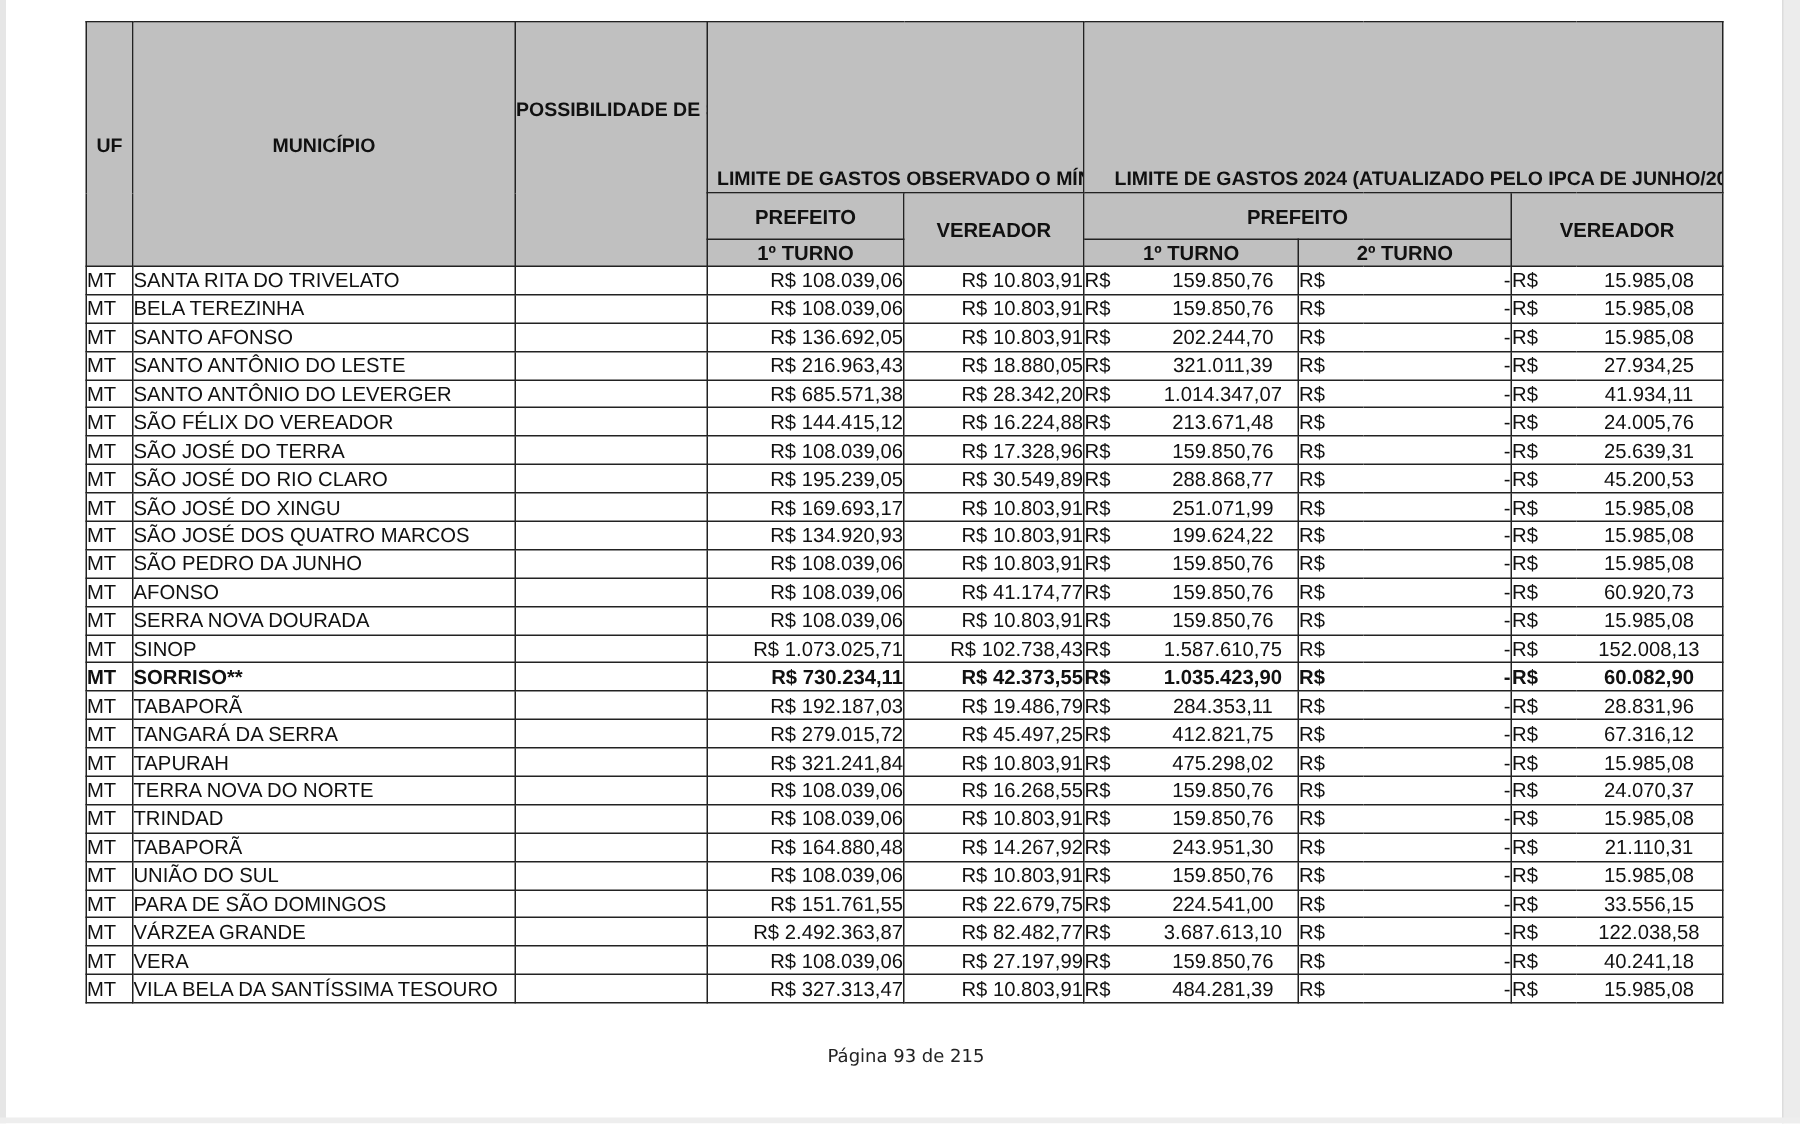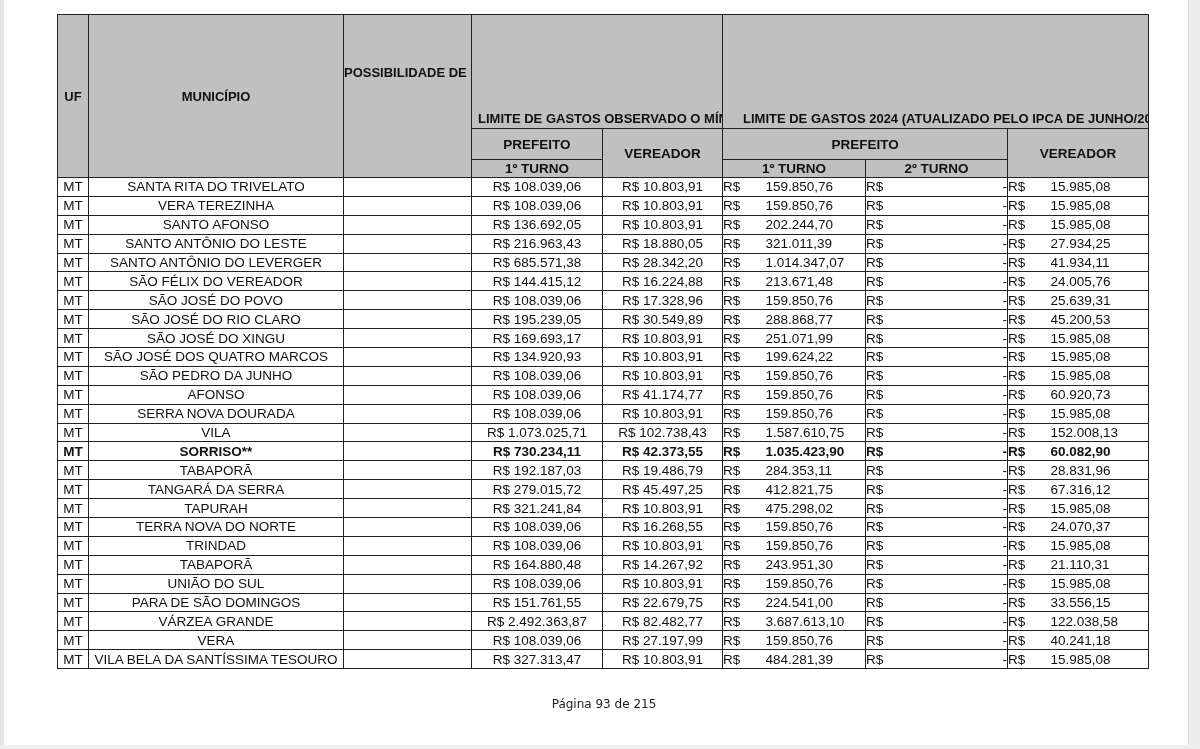--- a/index.html
+++ b/index.html
@@ -16,26 +16,26 @@
     width:1091px;
   }
   table.sheet td, table.sheet th {
     border:1px solid #222; padding:0; overflow:hidden; white-space:nowrap;
   }
   th { background:#c0c0c0; font-weight:bold; font-size:13px; line-height:15px; text-align:center; vertical-align:middle; color:#111; }
   th.tall { height:112px; }
   th.wrap { white-space:normal; }
   th.sub { height:17px; font-size:13.5px; }
   td { height:17.9px; font-size:13.5px; line-height:17px; }
-  td.uf { text-align:center; padding:0 1px; }
-  td.mun { text-align:center; padding-left:2px; }
+  td.uf { padding:0 1px; }
+  td.mun { text-align:left; padding-left:2px; }
   td.poss { }
-  td.num { text-align:center; padding-right:3px; }
+  td.num { text-align:right; padding-right:3px; }
   td.cur { text-align:left; padding-left:4px; border-right:none !important; }
-  td.val { text-align:left; padding-right:4px; border-left:none !important; }
+  td.val { text-align:center; padding-right:4px; border-left:none !important; }
   td.dash { text-align:right; padding-right:22px; border-left:none !important; }
   tr.bold td { font-weight:bold; }
   .footer {
     position:absolute; top:697px; left:0; width:1208px; text-align:center;
     font-family:"DejaVu Sans", sans-serif; font-size:12px; color:#222;
   }
 </style>
 </head>
 <body>
 
@@ -87,21 +87,21 @@
     <td class="cur">R$</td>
     <td class="val">159.850,76</td>
     <td class="cur">R$</td>
     <td class="dash">-</td>
     <td class="cur">R$</td>
     <td class="val">15.985,08</td>
   </tr>
 
   <tr>
     <td class="uf">MT</td>
-    <td class="mun">VERA TEREZINHA</td>
+    <td class="mun">BELA TEREZINHA</td>
     <td class="poss"></td>
     <td class="num">R$ 108.039,06</td>
     <td class="num">R$ 10.803,91</td>
     <td class="cur">R$</td>
     <td class="val">159.850,76</td>
     <td class="cur">R$</td>
     <td class="dash">-</td>
     <td class="cur">R$</td>
     <td class="val">15.985,08</td>
   </tr>
@@ -157,21 +157,21 @@
     <td class="cur">R$</td>
     <td class="val">213.671,48</td>
     <td class="cur">R$</td>
     <td class="dash">-</td>
     <td class="cur">R$</td>
     <td class="val">24.005,76</td>
   </tr>
 
   <tr>
     <td class="uf">MT</td>
-    <td class="mun">SÃO JOSÉ DO POVO</td>
+    <td class="mun">SÃO JOSÉ DO TERRA</td>
     <td class="poss"></td>
     <td class="num">R$ 108.039,06</td>
     <td class="num">R$ 17.328,96</td>
     <td class="cur">R$</td>
     <td class="val">159.850,76</td>
     <td class="cur">R$</td>
     <td class="dash">-</td>
     <td class="cur">R$</td>
     <td class="val">25.639,31</td>
   </tr>
@@ -255,21 +255,21 @@
     <td class="cur">R$</td>
     <td class="val">159.850,76</td>
     <td class="cur">R$</td>
     <td class="dash">-</td>
     <td class="cur">R$</td>
     <td class="val">15.985,08</td>
   </tr>
 
   <tr>
     <td class="uf">MT</td>
-    <td class="mun">VILA</td>
+    <td class="mun">SINOP</td>
     <td class="poss"></td>
     <td class="num">R$ 1.073.025,71</td>
     <td class="num">R$ 102.738,43</td>
     <td class="cur">R$</td>
     <td class="val">1.587.610,75</td>
     <td class="cur">R$</td>
     <td class="dash">-</td>
     <td class="cur">R$</td>
     <td class="val">152.008,13</td>
   </tr>

